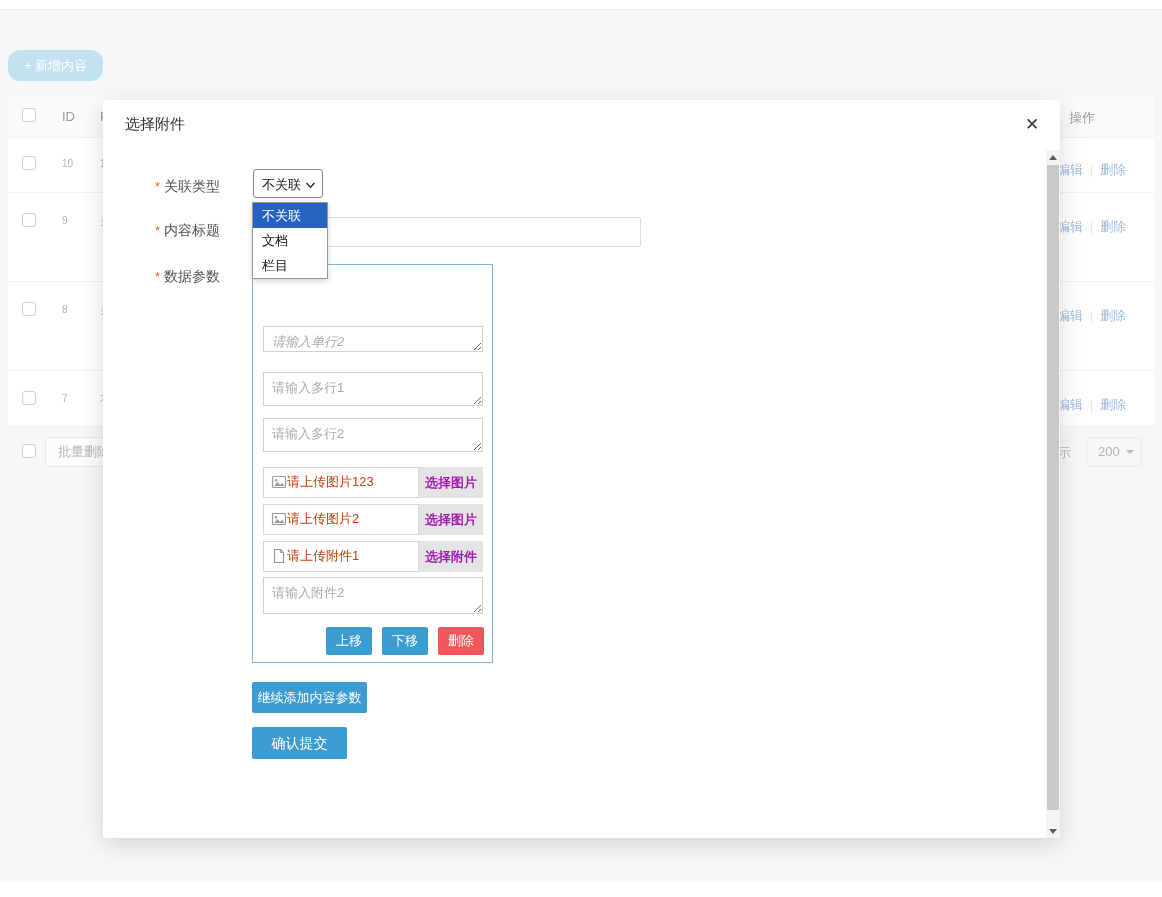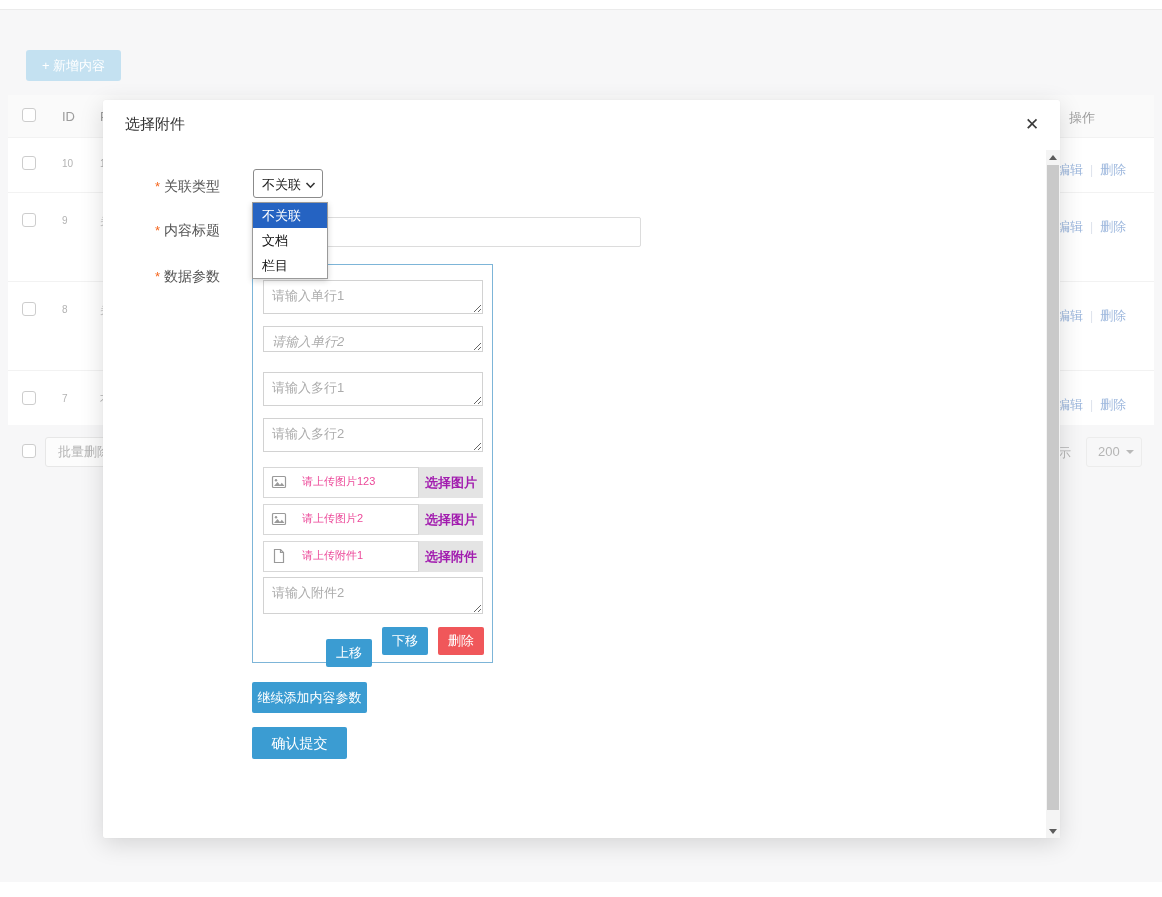--- a/index.html
+++ b/index.html
@@ -5,22 +5,22 @@
   * { margin:0; padding:0; box-sizing:border-box; }
   html,body { width:1162px; height:897px; }
   body { font-family:"Liberation Sans","DejaVu Sans",sans-serif; background:#f7f7f8; overflow:hidden; }
   #root { position:relative; width:1162px; height:897px; background:#f7f7f8; overflow:hidden; }
 
   
   .topbar { position:absolute; left:0; top:0; width:1162px; height:10px; background:#ffffff; border-bottom:1px solid #ebebeb; }
   .footerbar { position:absolute; left:0; top:882px; width:1162px; height:15px; background:#ffffff; }
 
   
-  .btn-add { position:absolute; left:26px; top:50px; width:95px; height:31px; background:#c4e1f1; color:#ffffff;
-             font-size:13px; border:none; border-radius:3px; text-align:center; line-height:31px; cursor:pointer; }
+  .btn-add { position:absolute; left:8px; top:50px; width:95px; height:31px; background:#c4e1f1; color:#ffffff;
+             font-size:13px; border:none; border-radius:12px; text-align:center; line-height:31px; cursor:pointer; }
 
   
   .table { position:absolute; left:8px; top:95px; width:1146px; height:330px; background:#ffffff; }
   .thead { position:absolute; left:0; top:0; width:1146px; height:42px; background:#fafafa; }
   .th { position:absolute; font-size:13px; color:#9c9c9c; top:14px; }
   .cb { position:absolute; width:14px; height:14px; background:#fff; border:1px solid #cdcdcd; border-radius:3px; }
   .trow { position:absolute; left:0; width:1146px; background:#ffffff; border-top:1px solid #f2f2f2; }
   .td { position:absolute; font-size:10px; color:#b3b3b3; }
   .link { font-size:13px; color:#9fb9de; cursor:pointer; }
   .linksep { font-size:12px; color:#dde3ec; padding:0 7px; }
@@ -59,21 +59,21 @@
                  border-radius:2px; background:#fff; font-size:13px; color:#333; padding:0 8px; outline:none; }
 
   
   .group { position:absolute; left:149px; top:164px; width:241px; height:399px; border:1px solid #7db5d8; background:#fff; }
   .ta { position:absolute; left:10px; width:220px; border:1px solid #d2d2d2; background:#fff; font-family:"Liberation Sans","DejaVu Sans",sans-serif;
         font-size:13px; color:#333; padding:6px 8px; resize:both; outline:none; }
   .ta::placeholder { color:#acacac; }
   .upload { position:absolute; left:10px; width:220px; height:31px; }
   .upload .ubox { position:absolute; left:0; top:0; width:156px; height:31px; border:1px solid #d7d7d7; background:#fff; }
   .upload .uicon { position:absolute; left:8px; top:7px; width:16px; height:16px; }
-  .upload .uph { position:absolute; left:39px; top:0; line-height:29px; font-size:11px; color:#ec4899; white-space:nowrap; }
+  .upload .uph { position:absolute; left:24px; top:0; line-height:29px; font-size:13px; color:#c2410c; white-space:nowrap; }
   .upload .ubtn { position:absolute; right:0; top:0; width:64px; height:31px; background:#e4e4e4; color:#a21caf;
                   font-size:13px; font-weight:600; text-align:center; line-height:31px; cursor:pointer; }
   .gbtn { position:absolute; top:362px; width:46px; height:28px; border:none; border-radius:2px; color:#fff; font-size:13px;
           text-align:center; line-height:28px; cursor:pointer; }
   .gbtn.blue { background:#3b9cd2; }
   .gbtn.red { background:#f0575a; }
 
   .btn-more { position:absolute; left:149px; top:582px; width:115px; height:31px; background:#3b9cd2; color:#fff;
               font-size:13px; border:none; border-radius:2px; text-align:center; line-height:31px; cursor:pointer; }
   .btn-submit { position:absolute; left:149px; top:627px; width:95px; height:32px; background:#3b9cd2; color:#fff;
@@ -164,21 +164,20 @@
       <div class="opt">文档</div>
       <div class="opt">栏目</div>
     </div>
 
     <div class="flabel" style="top:122px;"><span class="req">*</span><span>内容标题</span></div>
     <input class="input-title" type="text" value="" style="">
 
     <div class="flabel" style="top:168px;"><span class="req">*</span><span>数据参数</span></div>
 
     <div class="group">
-      <textarea class="ta" style="top: 15px; height: 34px;" placeholder="请输入单行1"></textarea>
       <textarea class="ta" style="top: 61px; height: 26px; font-style: italic;" placeholder="请输入单行2"></textarea>
       <textarea class="ta" style="top: 107px; height: 34px;" placeholder="请输入多行1"></textarea>
       <textarea class="ta" style="top: 153px; height: 34px;" placeholder="请输入多行2"></textarea>
 
       <div class="upload" style="top:202px;">
         <span class="ubox"></span>
         <span class="uicon">
           <svg width="16" height="16" viewBox="0 0 16 16">
               <rect x="1.5" y="2.5" width="13" height="11" rx="1" fill="none" stroke="#9a9a9a" stroke-width="1.2"></rect>
               <circle cx="5" cy="6.2" r="1.2" fill="#9a9a9a"></circle>
@@ -209,21 +208,21 @@
               <path d="M3.5 1.5 H9.5 L12.5 4.5 V14.5 H3.5 Z" fill="none" stroke="#9a9a9a" stroke-width="1.2"></path>
               <path d="M9.5 1.5 V4.5 H12.5" fill="none" stroke="#9a9a9a" stroke-width="1.2"></path>
             </svg>
         </span>
         <span class="uph">请上传附件1</span>
         <span class="ubtn">选择附件</span>
       </div>
 
       <textarea class="ta" style="top: 312px; height: 37px;" placeholder="请输入附件2"></textarea>
 
-      <button class="gbtn blue" style="left:73px;margin-top:12px;">上移</button>
+      <button class="gbtn blue" style="left:73px;">上移</button>
       <button class="gbtn blue" style="left:129px;">下移</button>
       <button class="gbtn red" style="left:185px;">删除</button>
     </div>
 
     <button class="btn-more">继续添加内容参数</button>
     <button class="btn-submit">确认提交</button>
 
     <div class="sbar">
       <span class="arrow" style="top:0;">
           <span class="tri-up"></span>

